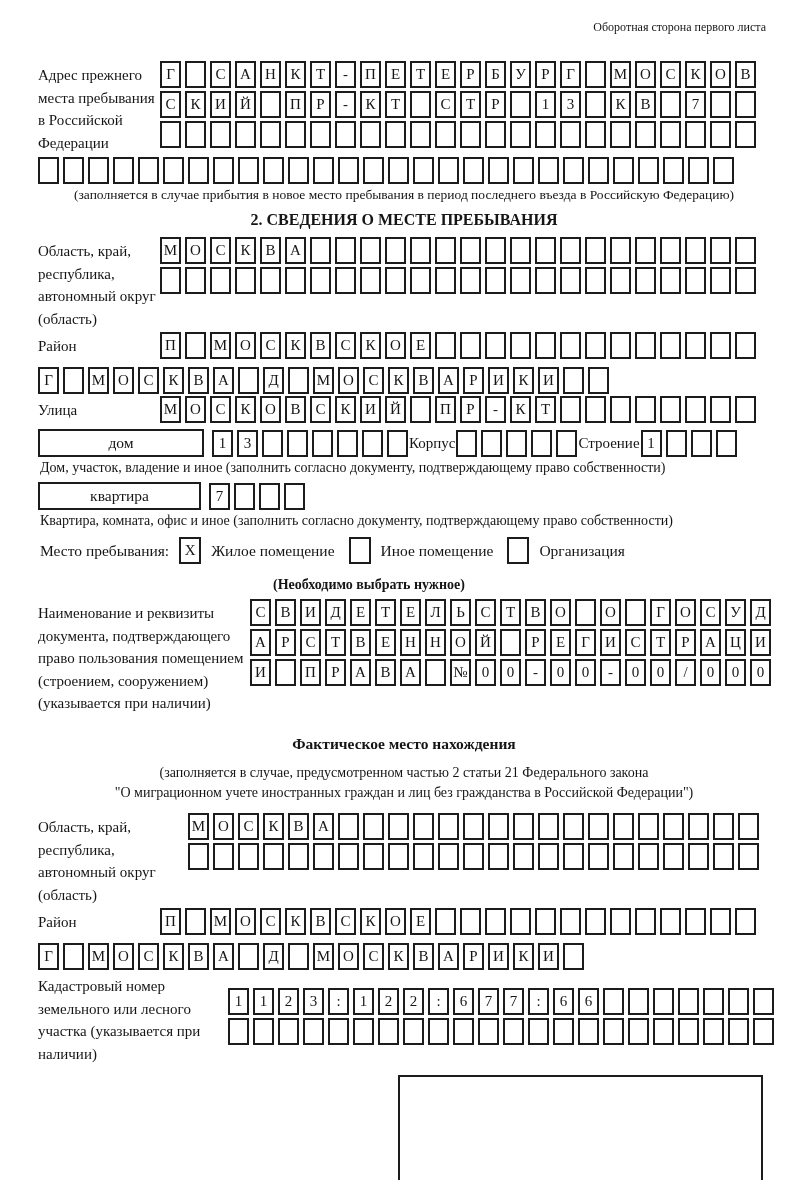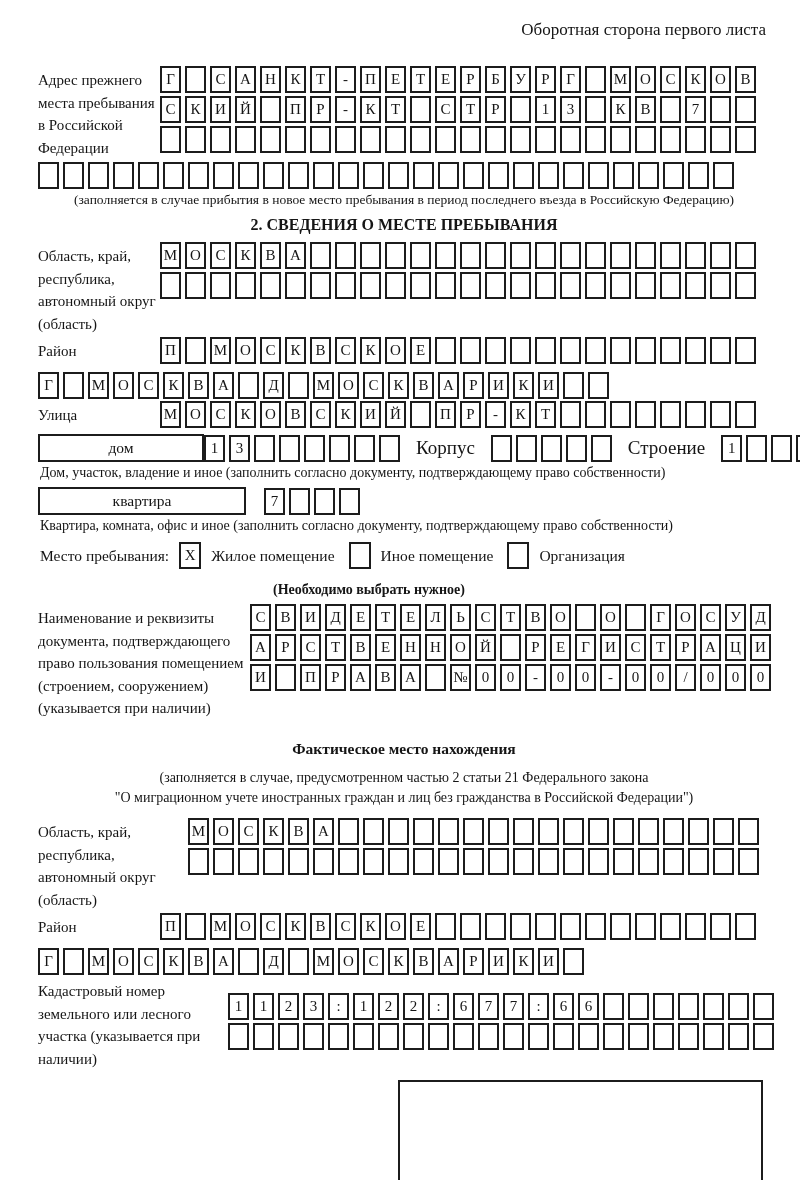--- a/index.html
+++ b/index.html
@@ -5,21 +5,21 @@
   * { box-sizing: border-box; margin: 0; padding: 0; }
   html, body { background: #ffffff; }
   body {
     width: 800px; height: 1180px;
     font-family: "Liberation Serif", "DejaVu Serif", serif;
     color: #151515;
     overflow: hidden;
   }
   .sheet { padding: 14px 30px 0 38px; }
 
-  .side-note { text-align: right; font-size: 17px; margin: 6px 4px 26px 0; }
+  .side-note { text-align: right; font-size: 12px; margin: 6px 4px 26px 0; }
 
   .block { display: flex; align-items: flex-start; margin-bottom: 2px; }
   .lbl { flex-shrink: 0; font-size: 15px; line-height: 1.5; padding-top: 3px; }
   .w122 { width: 122px; }
   .w148 { width: 148px; }
   .w150 { width: 150px; }
   .w200 { width: 200px; }
   .w190 { width: 190px; }
   .w212 { width: 212px; }
 
@@ -39,23 +39,23 @@
   .cap-left { font-size: 14px; margin: 3px 0 6px 2px; }
 
   .sec-title { text-align: center; font-weight: bold; font-size: 16px; margin: 8px 0 8px 0; }
 
   .house-row { display: flex; align-items: center; margin: 6px 0 2px 0; }
   .bigbox {
     border: 2px solid #1c1c1c; height: 28px;
     display: flex; align-items: center; justify-content: center;
     font-size: 15.5px; flex-shrink: 0;
   }
-  .bb-dom { width: 166px; }
-  .bb-kv  { width: 208px; margin-right: 18px; }
-  .inline-lbl { font-size: 19px; margin: 0 16px; white-space: nowrap; }
+  .bb-dom { width: 166px; margin-right: 8px; }
+  .bb-kv  { width: 163px; margin-right: 8px; }
+  .inline-lbl { font-size: 15px; margin: 0 1px; white-space: nowrap; }
 
   .stay-row { display: flex; align-items: center; font-size: 15.5px; margin: 8px 0 13px 2px; }
   .cb {
     width: 22px; height: 27px; border: 2px solid #1c1c1c; flex-shrink: 0;
     display: flex; align-items: center; justify-content: center; font-size: 15px;
   }
   .stay-row .opt-lbl { margin: 0 14px 0 10px; white-space: nowrap; }
   .stay-row .lead { margin-right: 10px; white-space: nowrap; }
   .stay-note { text-align: left; margin: 2px 0 6px 235px; font-size: 14px; font-weight: bold; }
 

